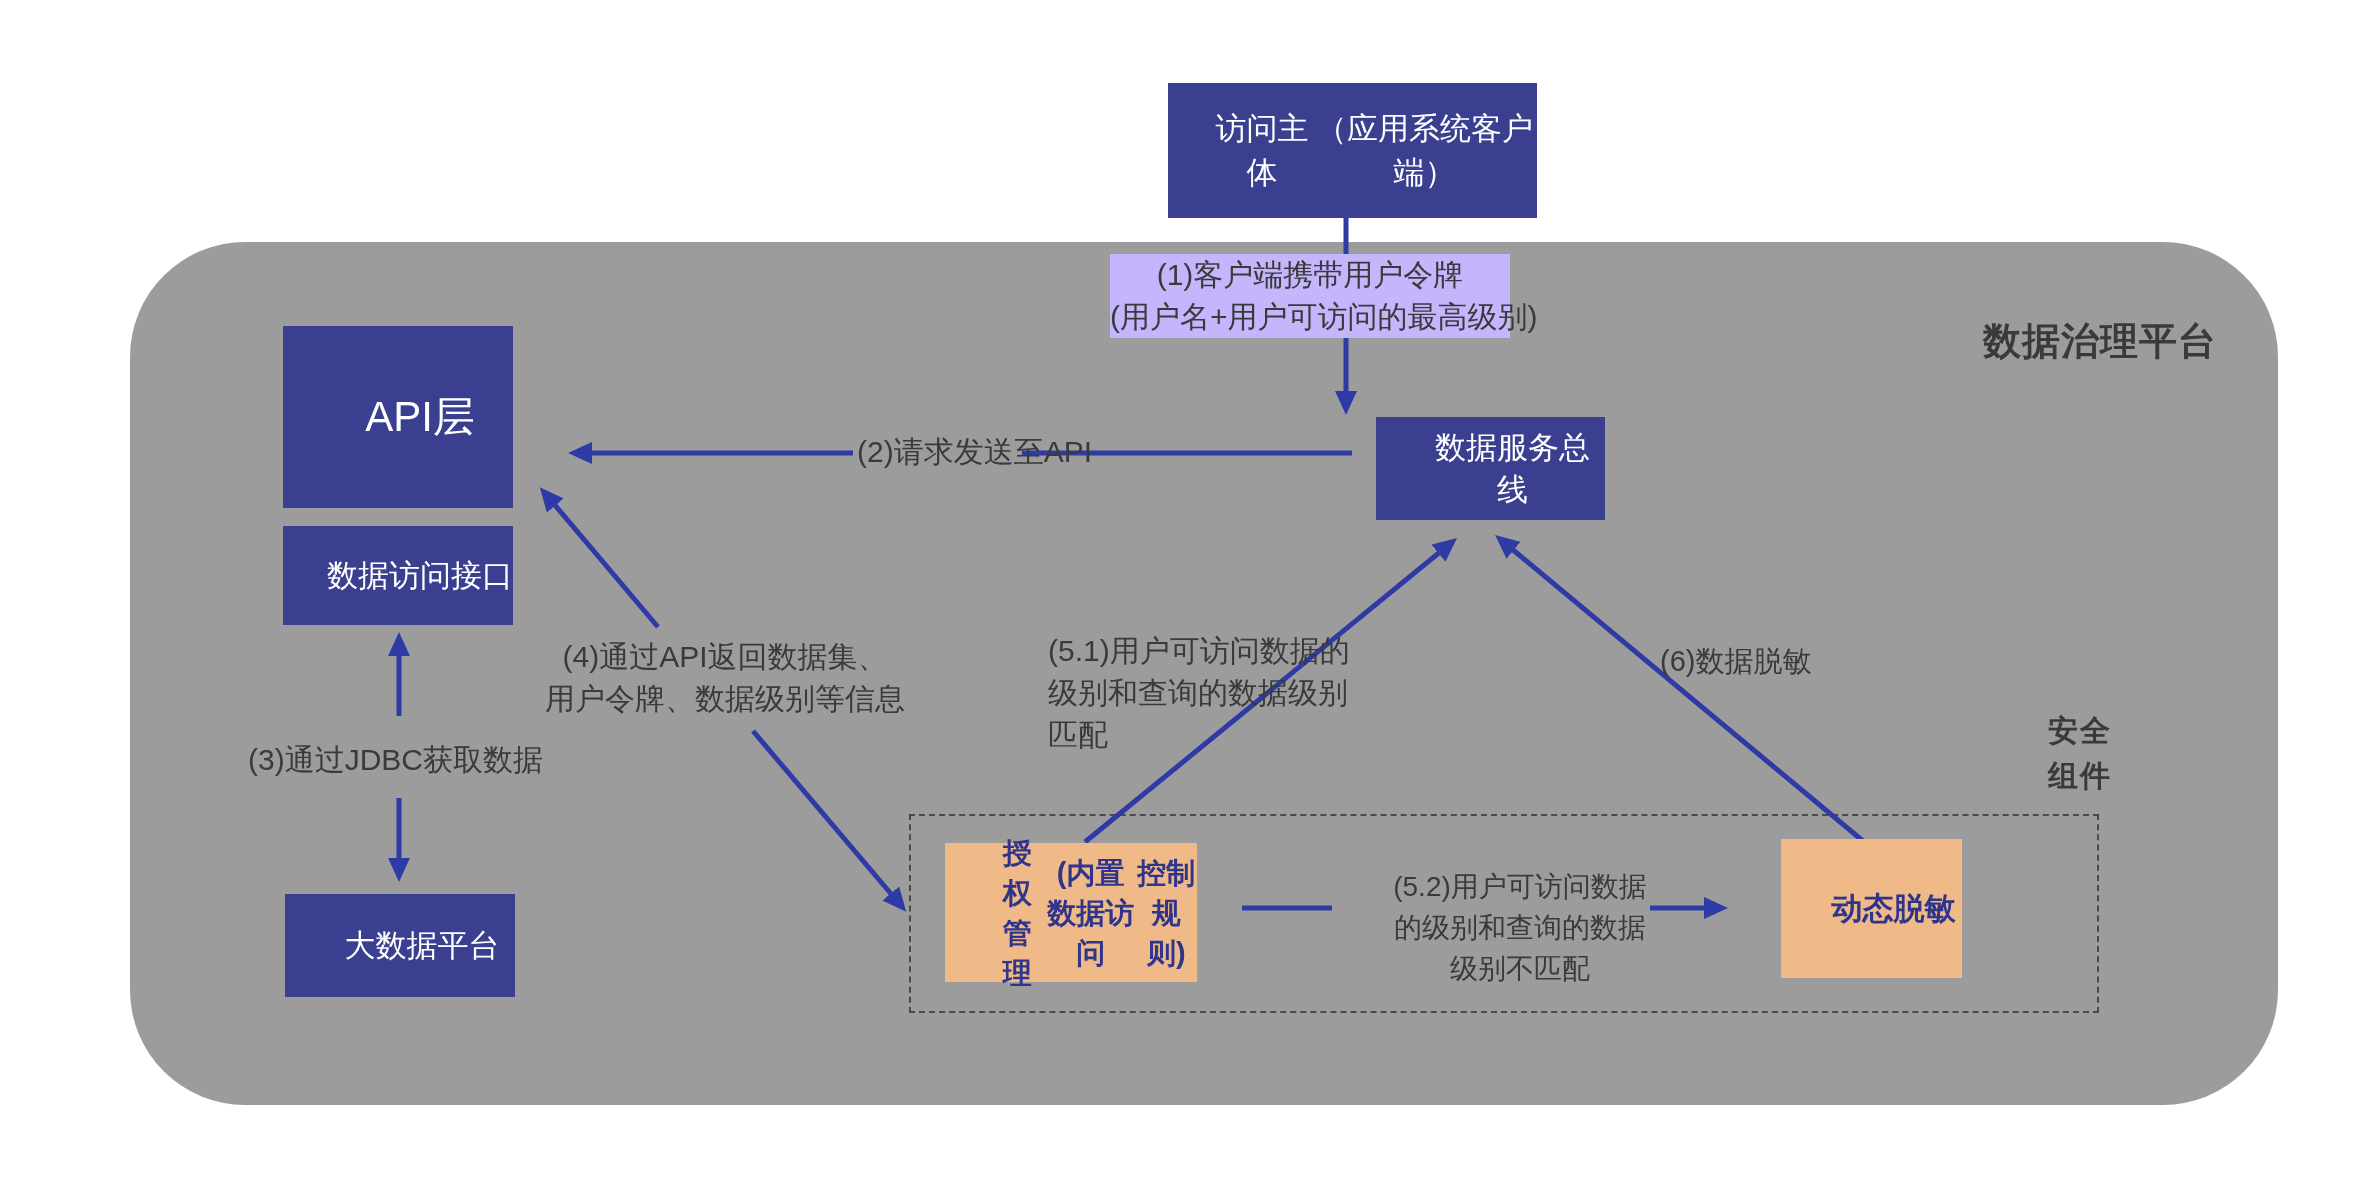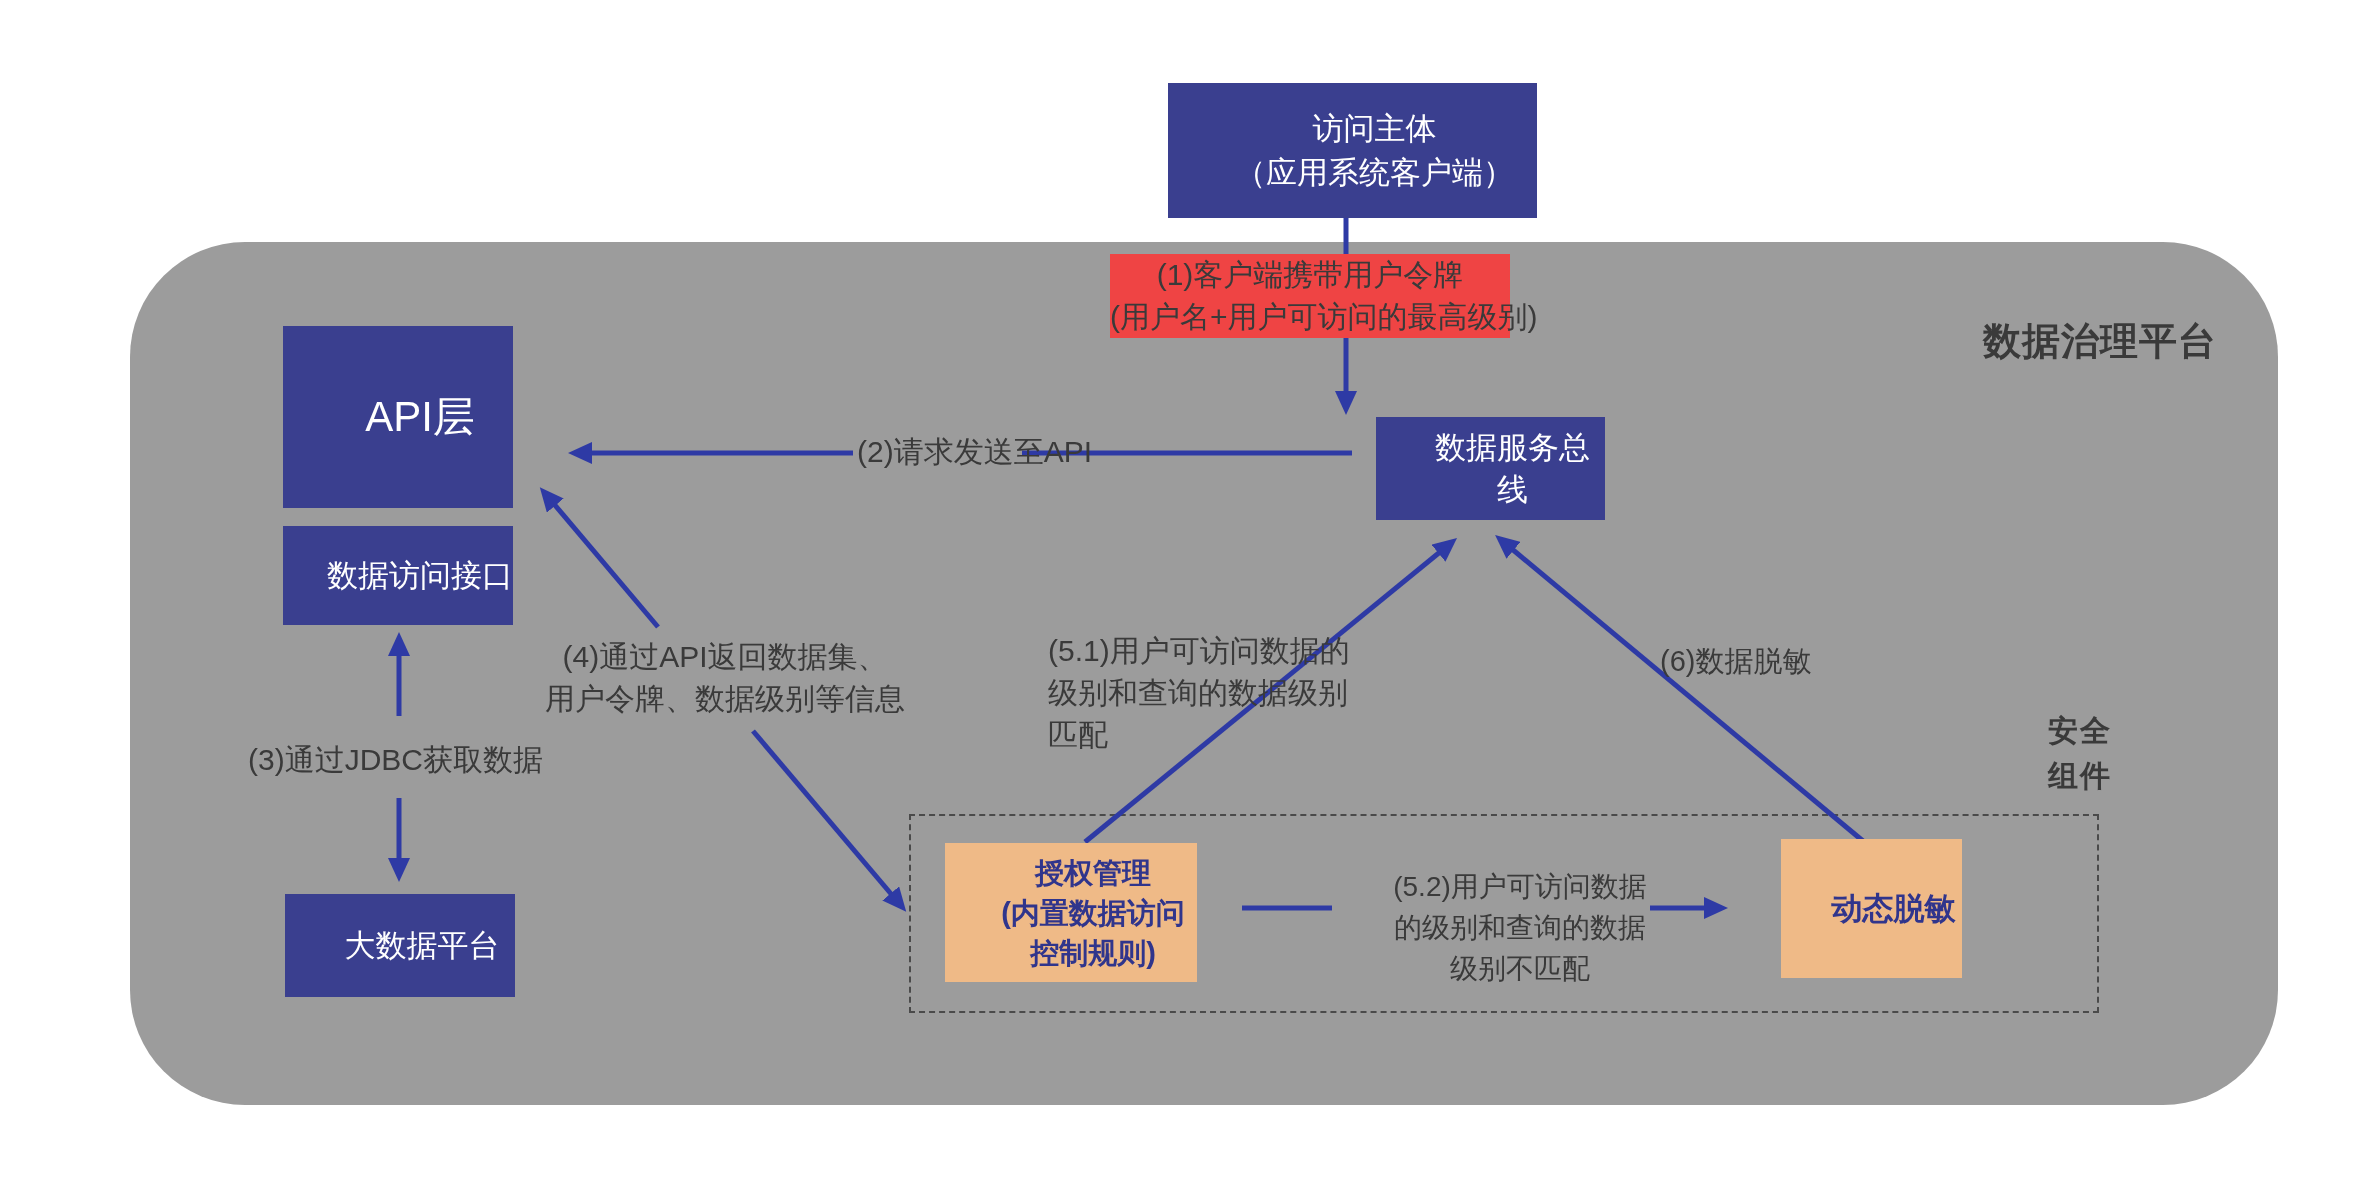--- a/index.html
+++ b/index.html
@@ -21,38 +21,38 @@
   .security-zone{
     position:absolute;left:909px;top:814px;width:1190px;height:199px;
     border:2px dashed #4a4a4a;box-sizing:border-box;
   }
   .security-title{
     position:absolute;left:2015px;top:708px;width:130px;
     font-size:30px;font-weight:bold;color:#3a3a3a;text-align:center;line-height:45px;letter-spacing:2px;
   }
   svg.arrows{position:absolute;left:0;top:0;width:2375px;height:1194px;}
   .node{
-    position:absolute;display:flex;flex-direction:column;
+    position:absolute;display:flex;flex-direction:row;
     align-items:center;justify-content:center;text-align:center;
     box-sizing:border-box;
     padding-left:44px;
   }
   .navy{background:#3a3f8f;color:#ffffff;}
   .orange{background:#efba87;color:#30358c;font-weight:bold;}
   .node-client{left:1168px;top:83px;width:369px;height:135px;font-size:31px;line-height:44px;}
   .node-api{left:283px;top:326px;width:230px;height:182px;font-size:42px;}
   .node-dai{left:283px;top:526px;width:230px;height:99px;font-size:31px;}
   .node-bdp{left:285px;top:894px;width:230px;height:103px;font-size:31px;}
   .node-bus{left:1376px;top:417px;width:229px;height:103px;font-size:31px;}
   .node-auth{left:945px;top:843px;width:252px;height:139px;font-size:29px;line-height:40px;}
   .node-mask{left:1781px;top:839px;width:181px;height:139px;font-size:31px;}
   .edge-label{
     position:absolute;color:#3a3a3a;font-size:30px;line-height:42px;white-space:nowrap;
   }
-  .masked{background:#ef4444;}
+  .masked{background:#c4b5fd;}
   .lbl-e1{left:1110px;top:254px;width:400px;text-align:center;}
   .lbl-e2{left:857px;top:431px;}
   .lbl-e3{left:248px;top:739px;}
   .lbl-e4{left:540px;top:636px;width:370px;text-align:center;}
   .lbl-e51{left:1048px;top:630px;text-align:left;}
   .lbl-e52{left:1360px;top:866px;width:320px;text-align:center;font-size:28px;line-height:41px;}
   .lbl-e6{left:1660px;top:640px;font-size:29px;}
 </style>
 </head>
 <body>

